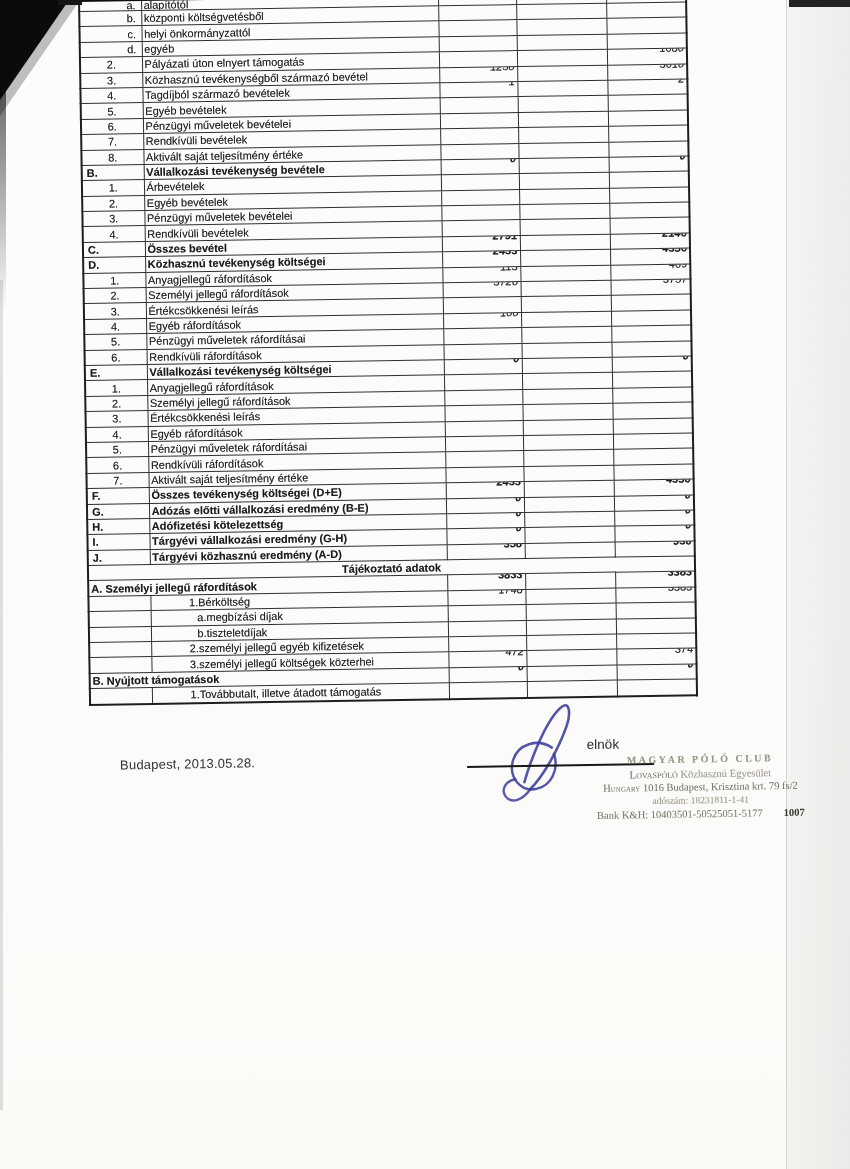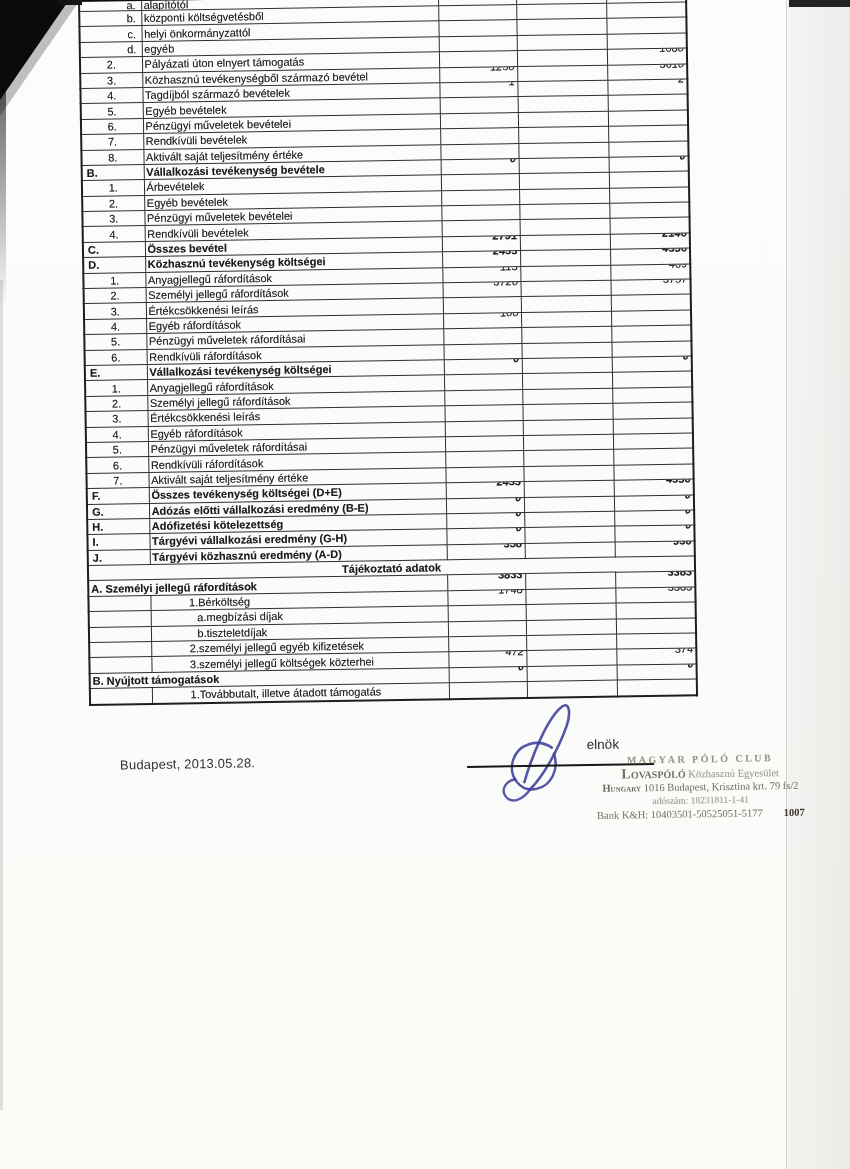--- a/index.html
+++ b/index.html
@@ -36,24 +36,24 @@
   .val{position:relative;top:-8px;display:inline-block;font-style:italic;}
 
   
   #date-line{position:absolute;left:30px;top:760px;font-size:13px;color:#333;letter-spacing:.2px;}
   #sig-line{position:absolute;left:377px;top:774px;width:187px;height:2.4px;background:#171717;}
   #signer-title{position:absolute;left:489px;top:747px;font-size:13.5px;color:#2b2b2b;margin-left:8px;}
   #signature{position:absolute;left:374px;top:703px;width:160px;height:112px;}
 
   #org-stamp{position:absolute;left:445px;top:764px;width:330px;text-align:center;font-family:"Liberation Serif",serif;line-height:13.2px;}
   .st1{font-size:10px;font-weight:700;letter-spacing:2.5px;color:rgba(125,117,98,.52);text-shadow:0 0 .6px rgba(125,117,98,.5);}
-  .st2a{font-size:14px;font-weight:700;font-variant:small-caps;color:rgba(75,68,54,.78);margin-top:40px;}
+  .st2a{font-size:11px;font-weight:400;font-variant:small-caps;color:rgba(75,68,54,.78);margin-top:40px;}
   .st2b{font-size:10.5px;color:rgba(128,120,102,.48);text-shadow:0 0 .6px rgba(128,120,102,.5);}
   .st3{font-size:10.5px;color:rgba(80,73,58,.82);}
-  .st3 .sc{font-variant:small-caps;font-weight:700;}
+  .st3 .sc{font-variant:small-caps;font-weight:400;}
   .st4{font-size:9.5px;color:rgba(128,118,98,.50);text-shadow:0 0 .7px rgba(128,118,98,.5);}
   .st5{font-size:10.5px;color:rgba(85,76,60,.80);}
   .st5 b{color:rgba(48,43,33,.95);margin-left:21px;}
 </style>
 </head>
 <body>
 
 <div id="sheet">
 
   <div class="artifact" id="right-band"></div>

